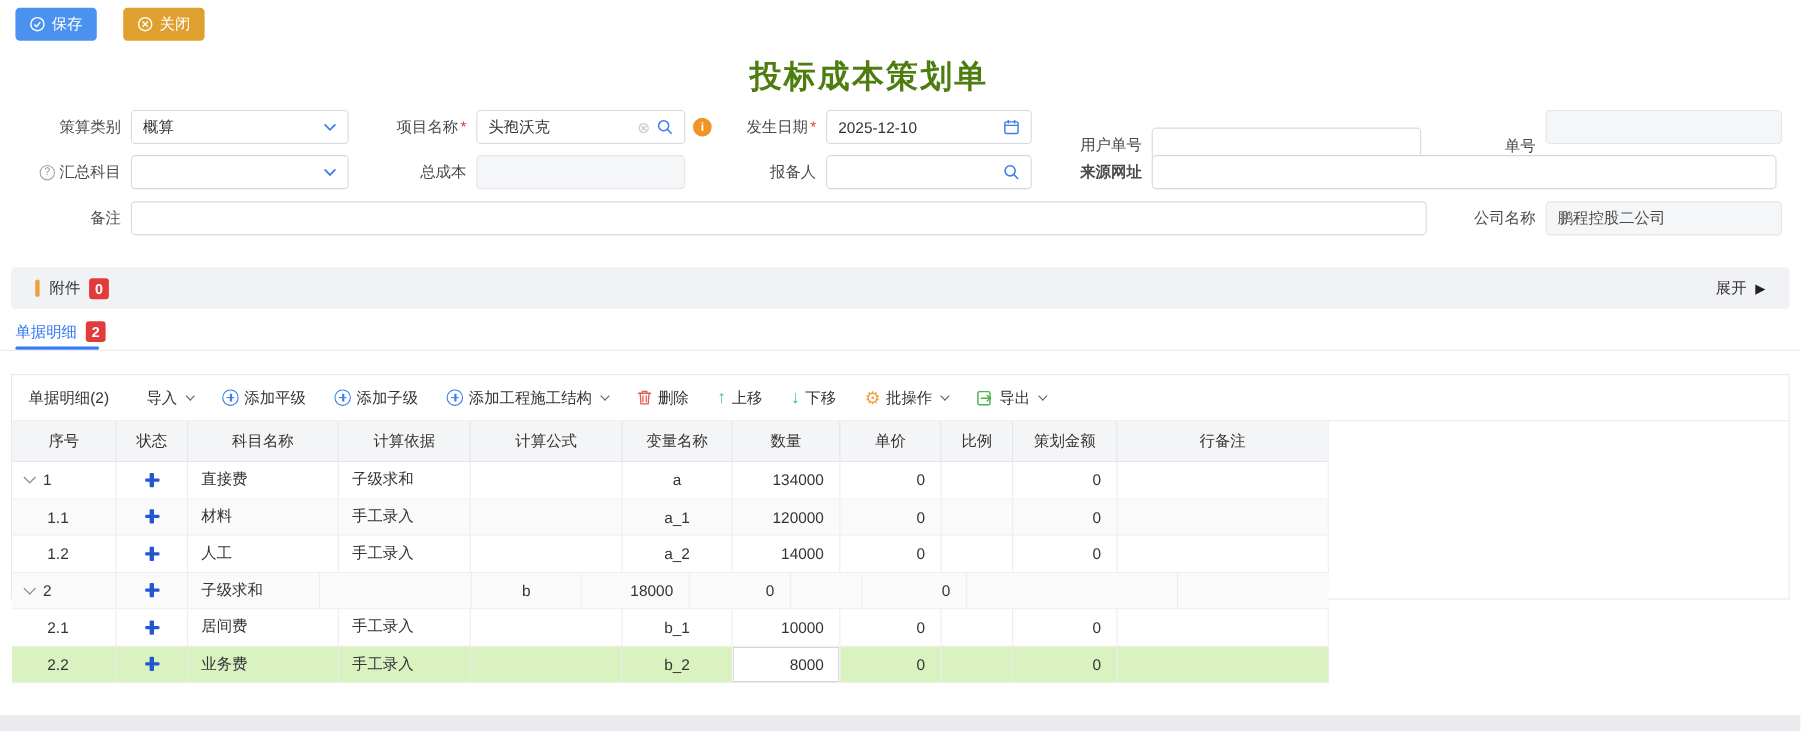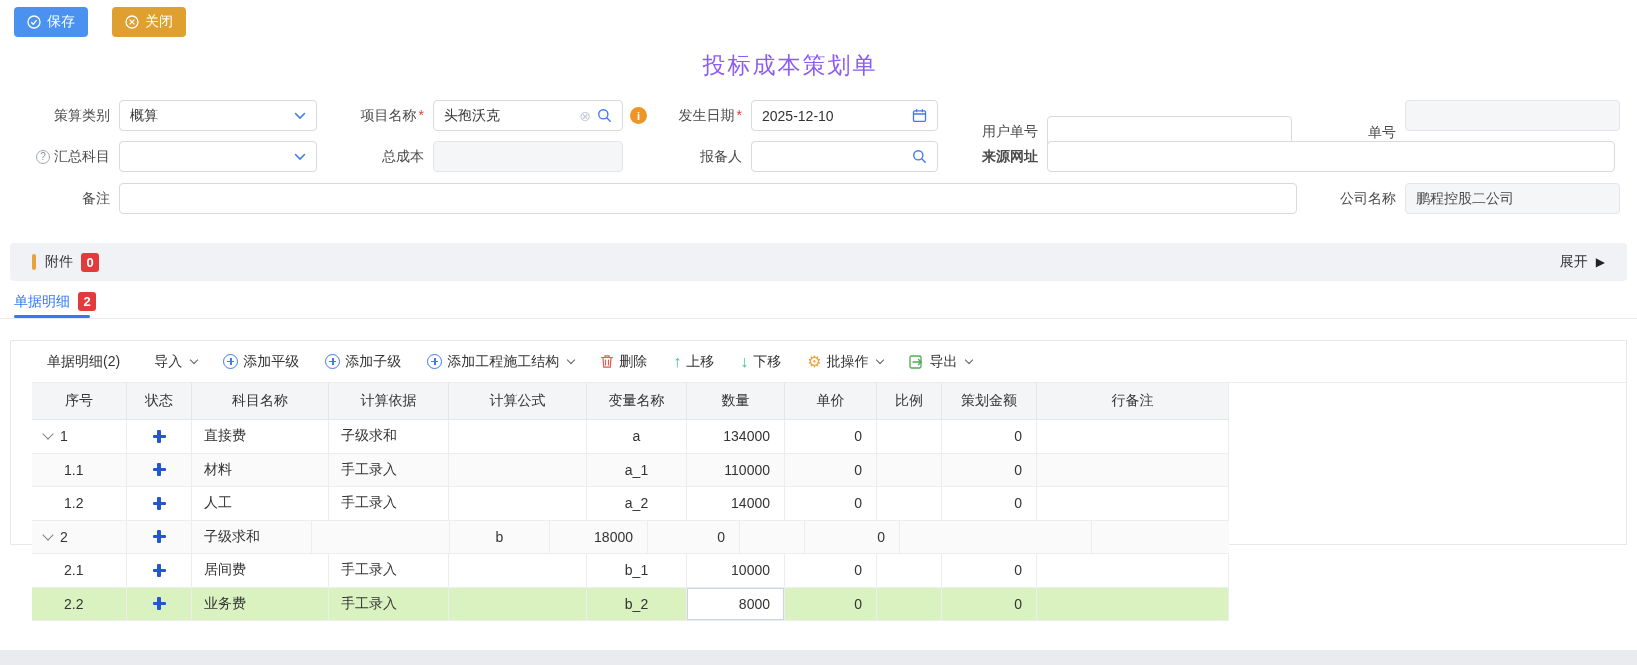--- a/index.html
+++ b/index.html
@@ -9,21 +9,21 @@
 
   
   .top-actions { position:absolute; left:14px; top:7px; display:flex; gap:24px; }
   .btn { display:inline-flex; align-items:center; gap:6px; height:30px; padding:0 13px;
          border-radius:4px; color:#fff; font-size:14px; cursor:pointer; }
   .btn-save { background:#4b92f0; }
   .btn-close { background:#dfa02f; }
 
   
   .page-title { position:absolute; left:0; top:50px; width:1580px; text-align:center;
-                font-size:23px; font-weight:normal; color:#8b5cf6; letter-spacing:2px; }
+                font-size:29px; font-weight:bold; color:#4d7c0f; letter-spacing:2px; }
 
   
   .field { position:absolute; height:31px; display:flex; align-items:center; }
   .flabel { text-align:right; margin-right:9px; color:#4a4a4a; flex:none; white-space:nowrap; }
   .star { color:#e23b3b; margin-left:2px; }
   .input { position:relative; height:31px; border:1px solid #d6d9de; border-radius:4px; background:#fff;
            display:flex; align-items:center; padding:0 10px; color:#333; gap:6px; }
   .input .val { flex:1; white-space:nowrap; overflow:hidden; }
   .input.disabled { background:#f5f6f8; border-color:#e3e5e9; color:#4a4a4a; }
   .clear-glyph { color:#c6cad1; font-size:14px; line-height:1; }
@@ -44,21 +44,21 @@
   .tri { font-size:12px; color:#222; }
 
   
   .tab-row { position:absolute; left:14px; top:292px; display:flex; align-items:center; }
   .tab-label { color:#3478f6; }
   .tab-underline { position:absolute; left:14px; top:315px; width:76px; height:3px; background:#3478f6; border-radius:2px; }
   .tab-sep { position:absolute; left:0; top:318px; width:1637px; height:1px; background:#e7e9ec; }
 
   
   .grid { position:absolute; left:10px; top:340px; width:1617px; height:205px;
-          border:1px solid #e6e8ec; background:#fff;padding-left:21px; }
+          border:1px solid #e6e8ec; background:#fff; }
   .gtoolbar { height:42px; display:flex; align-items:center; padding:0 15px; gap:26px;
               border-bottom:1px solid #ececf0; white-space:nowrap; }
   .gtitle { font-weight:500; color:#333; margin-right:8px; }
   .titem { display:inline-flex; align-items:center; gap:5px; cursor:pointer; color:#333; }
   .chev { width:6px; height:6px; border-right:1.4px solid #5a6068; border-bottom:1.4px solid #5a6068;
           display:inline-block; transform:rotate(45deg); margin:-3px 0 0 4px; }
   .icirc { width:15px; height:15px; border:1.5px solid #3d7df2; border-radius:50%; position:relative; flex:none; }
   .icirc::before { content:""; position:absolute; left:3px; top:5.6px; width:7px; height:1.8px; background:#3d7df2; }
   .icirc::after  { content:""; position:absolute; left:5.6px; top:3px; width:1.8px; height:7px; background:#3d7df2; }
   .glyph-up, .glyph-down { color:#3fbfa0; font-size:16px; font-weight:bold; }
@@ -339,21 +339,21 @@
 
     <div class="grow alt">
       <span class="cell c0 indent">1.1</span>
       <span class="cell c1 center">
           <span class="plusico"></span>
         </span>
       <span class="cell c2">材料</span>
       <span class="cell c3">手工录入</span>
       <span class="cell c4"></span>
       <span class="cell c5 center">a_1</span>
-      <span class="cell c6 num">110000</span>
+      <span class="cell c6 num">120000</span>
       <span class="cell c7 num">0</span>
       <span class="cell c8"></span>
       <span class="cell c9 num">0</span>
       <span class="cell c10"></span>
     </div>
 
     <div class="grow">
       <span class="cell c0 indent">1.2</span>
       <span class="cell c1 center">
           <span class="plusico"></span>

